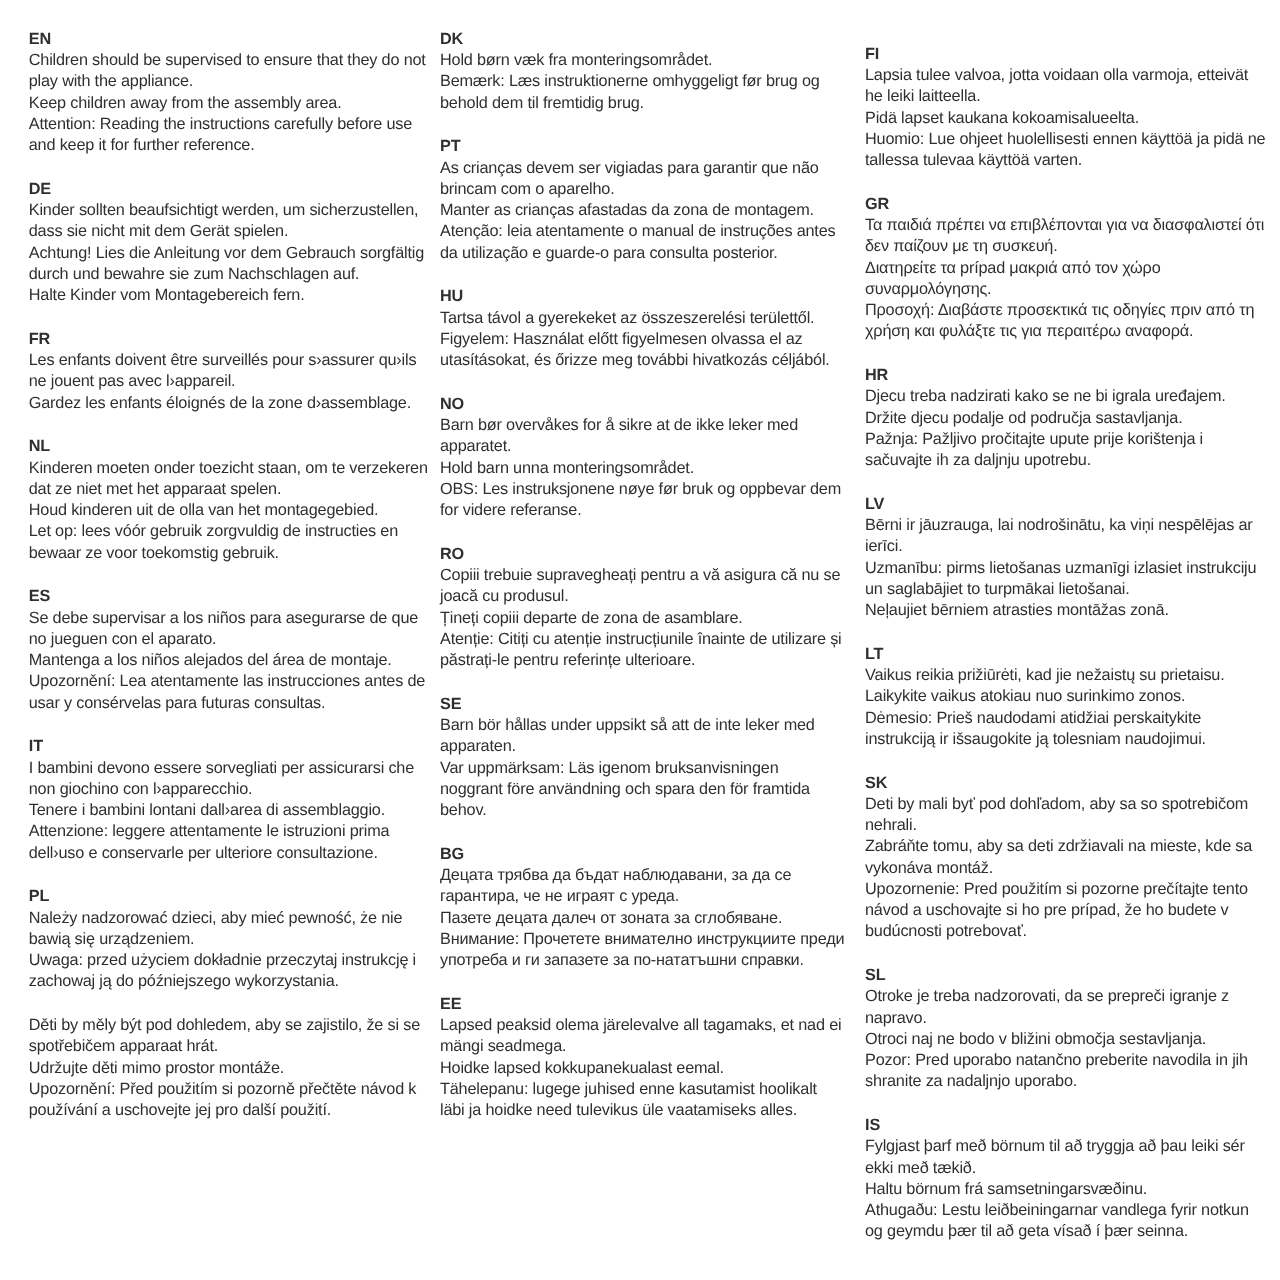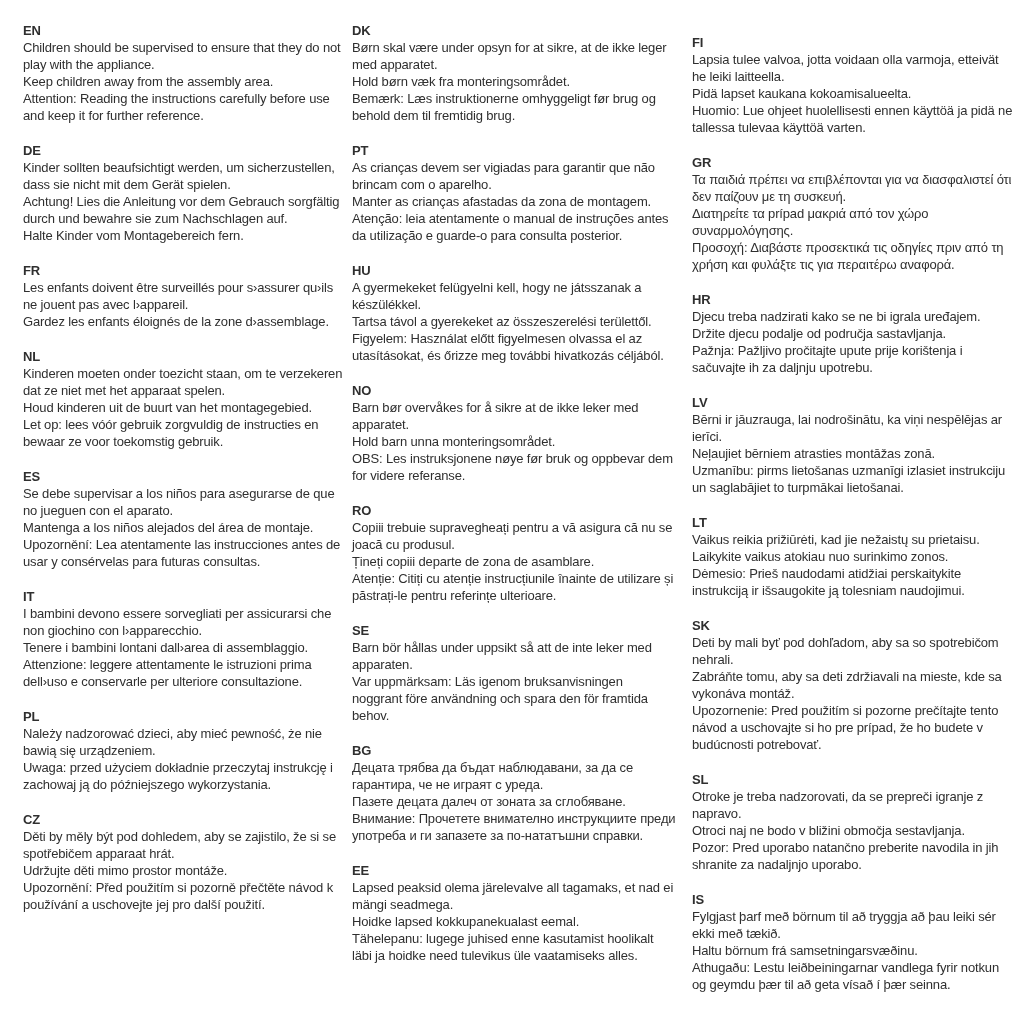--- a/index.html
+++ b/index.html
@@ -63,63 +63,60 @@
         <p class="line">Halte Kinder vom Montagebereich fern.</p>
       </div>
       <div class="section">
         <div class="lang">FR</div>
         <p class="line">Les enfants doivent être surveillés pour s›assurer qu›ils ne jouent pas avec l›appareil.</p>
         <p class="line">Gardez les enfants éloignés de la zone d›assemblage.</p>
       </div>
       <div class="section">
         <div class="lang">NL</div>
         <p class="line">Kinderen moeten onder toezicht staan, om te verzekeren dat ze niet met het apparaat spelen.</p>
-        <p class="line">Houd kinderen uit de buurt van het montagegebied.</p>
+        <p class="line">Houd kinderen uit de olla van het montagegebied.</p>
         <p class="line">Let op: lees vóór gebruik zorgvuldig de instructies en bewaar ze voor toekomstig gebruik.</p>
       </div>
       <div class="section">
         <div class="lang">ES</div>
         <p class="line">Se debe supervisar a los niños para asegurarse de que no jueguen con el aparato.</p>
         <p class="line">Mantenga a los niños alejados del área de montaje.</p>
         <p class="line">Upozornění: Lea atentamente las instrucciones antes de usar y consérvelas para futuras consultas.</p>
       </div>
       <div class="section">
         <div class="lang">IT</div>
         <p class="line">I bambini devono essere sorvegliati per assicurarsi che non giochino con l›apparecchio.</p>
         <p class="line">Tenere i bambini lontani dall›area di assemblaggio.</p>
         <p class="line">Attenzione: leggere attentamente le istruzioni prima dell›uso e conservarle per ulteriore consultazione.</p>
       </div>
       <div class="section">
         <div class="lang">PL</div>
         <p class="line">Należy nadzorować dzieci, aby mieć pewność, że nie bawią się urządzeniem.</p>
         <p class="line">Uwaga: przed użyciem dokładnie przeczytaj instrukcję i zachowaj ją do późniejszego wykorzystania.</p>
       </div>
       <div class="section">
-        <div class="lang">CZ</div>
         <p class="line">Děti by měly být pod dohledem, aby se zajistilo, že si se spotřebičem apparaat hrát.</p>
         <p class="line">Udržujte děti mimo prostor montáže.</p>
         <p class="line">Upozornění: Před použitím si pozorně přečtěte návod k používání a uschovejte jej pro další použití.</p>
       </div>
     </div>
   <div class="col">
       <div class="section">
         <div class="lang">DK</div>
-        <p class="line">Børn skal være under opsyn for at sikre, at de ikke leger med apparatet.</p>
         <p class="line">Hold børn væk fra monteringsområdet.</p>
         <p class="line">Bemærk: Læs instruktionerne omhyggeligt før brug og behold dem til fremtidig brug.</p>
       </div>
       <div class="section">
         <div class="lang">PT</div>
         <p class="line">As crianças devem ser vigiadas para garantir que não brincam com o aparelho.</p>
         <p class="line">Manter as crianças afastadas da zona de montagem.</p>
         <p class="line">Atenção: leia atentamente o manual de instruções antes da utilização e guarde-o para consulta posterior.</p>
       </div>
       <div class="section">
         <div class="lang">HU</div>
-        <p class="line">A gyermekeket felügyelni kell, hogy ne játsszanak a készülékkel.</p>
         <p class="line">Tartsa távol a gyerekeket az összeszerelési területtől.</p>
         <p class="line">Figyelem: Használat előtt figyelmesen olvassa el az utasításokat, és őrizze meg további hivatkozás céljából.</p>
       </div>
       <div class="section">
         <div class="lang">NO</div>
         <p class="line">Barn bør overvåkes for å sikre at de ikke leker med apparatet.</p>
         <p class="line">Hold barn unna monteringsområdet.</p>
         <p class="line">OBS: Les instruksjonene nøye før bruk og oppbevar dem for videre referanse.</p>
       </div>
       <div class="section">
@@ -161,22 +158,22 @@
       </div>
       <div class="section">
         <div class="lang">HR</div>
         <p class="line">Djecu treba nadzirati kako se ne bi igrala uređajem.</p>
         <p class="line">Držite djecu podalje od područja sastavljanja.</p>
         <p class="line">Pažnja: Pažljivo pročitajte upute prije korištenja i sačuvajte ih za daljnju upotrebu.</p>
       </div>
       <div class="section">
         <div class="lang">LV</div>
         <p class="line">Bērni ir jāuzrauga, lai nodrošinātu, ka viņi nespēlējas ar ierīci.</p>
+        <p class="line">Uzmanību: pirms lietošanas uzmanīgi izlasiet instrukciju un saglabājiet to turpmākai lietošanai.</p>
         <p class="line">Neļaujiet bērniem atrasties montāžas zonā.</p>
-        <p class="line">Uzmanību: pirms lietošanas uzmanīgi izlasiet instrukciju un saglabājiet to turpmākai lietošanai.</p>
       </div>
       <div class="section">
         <div class="lang">LT</div>
         <p class="line">Vaikus reikia prižiūrėti, kad jie nežaistų su prietaisu.</p>
         <p class="line">Laikykite vaikus atokiau nuo surinkimo zonos.</p>
         <p class="line">Dėmesio: Prieš naudodami atidžiai perskaitykite instrukciją ir išsaugokite ją tolesniam naudojimui.</p>
       </div>
       <div class="section">
         <div class="lang">SK</div>
         <p class="line">Deti by mali byť pod dohľadom, aby sa so spotrebičom nehrali.</p>

